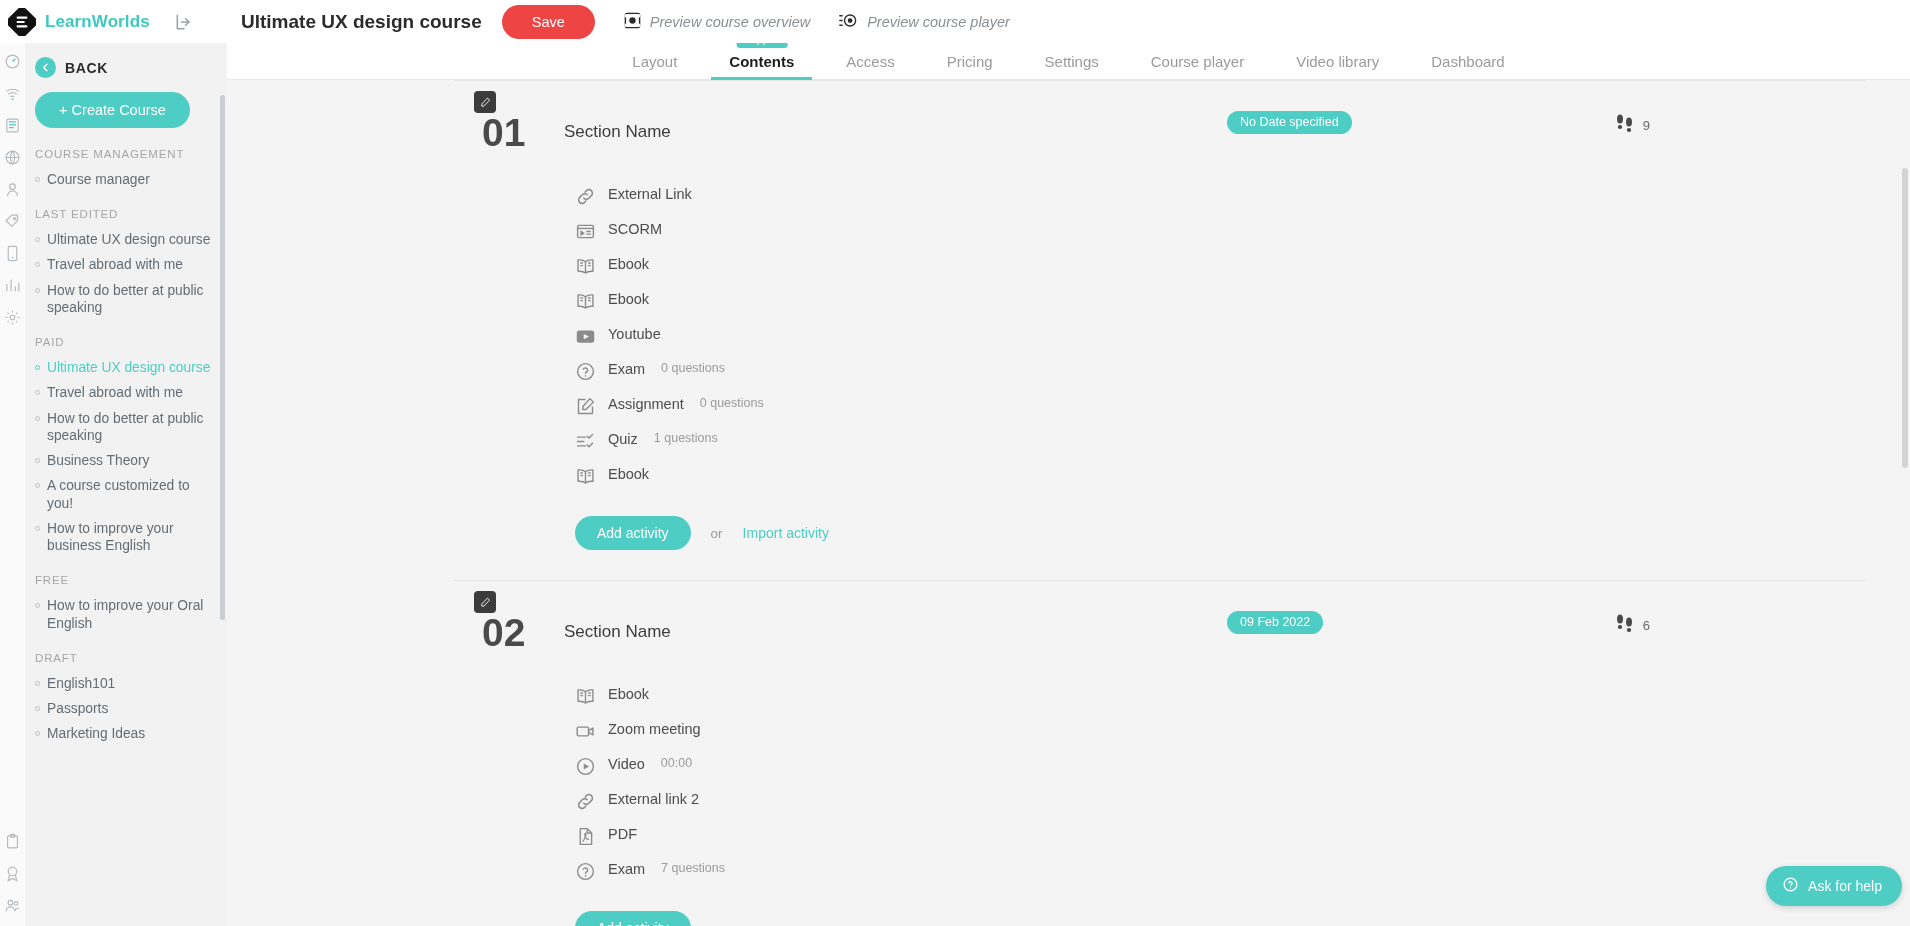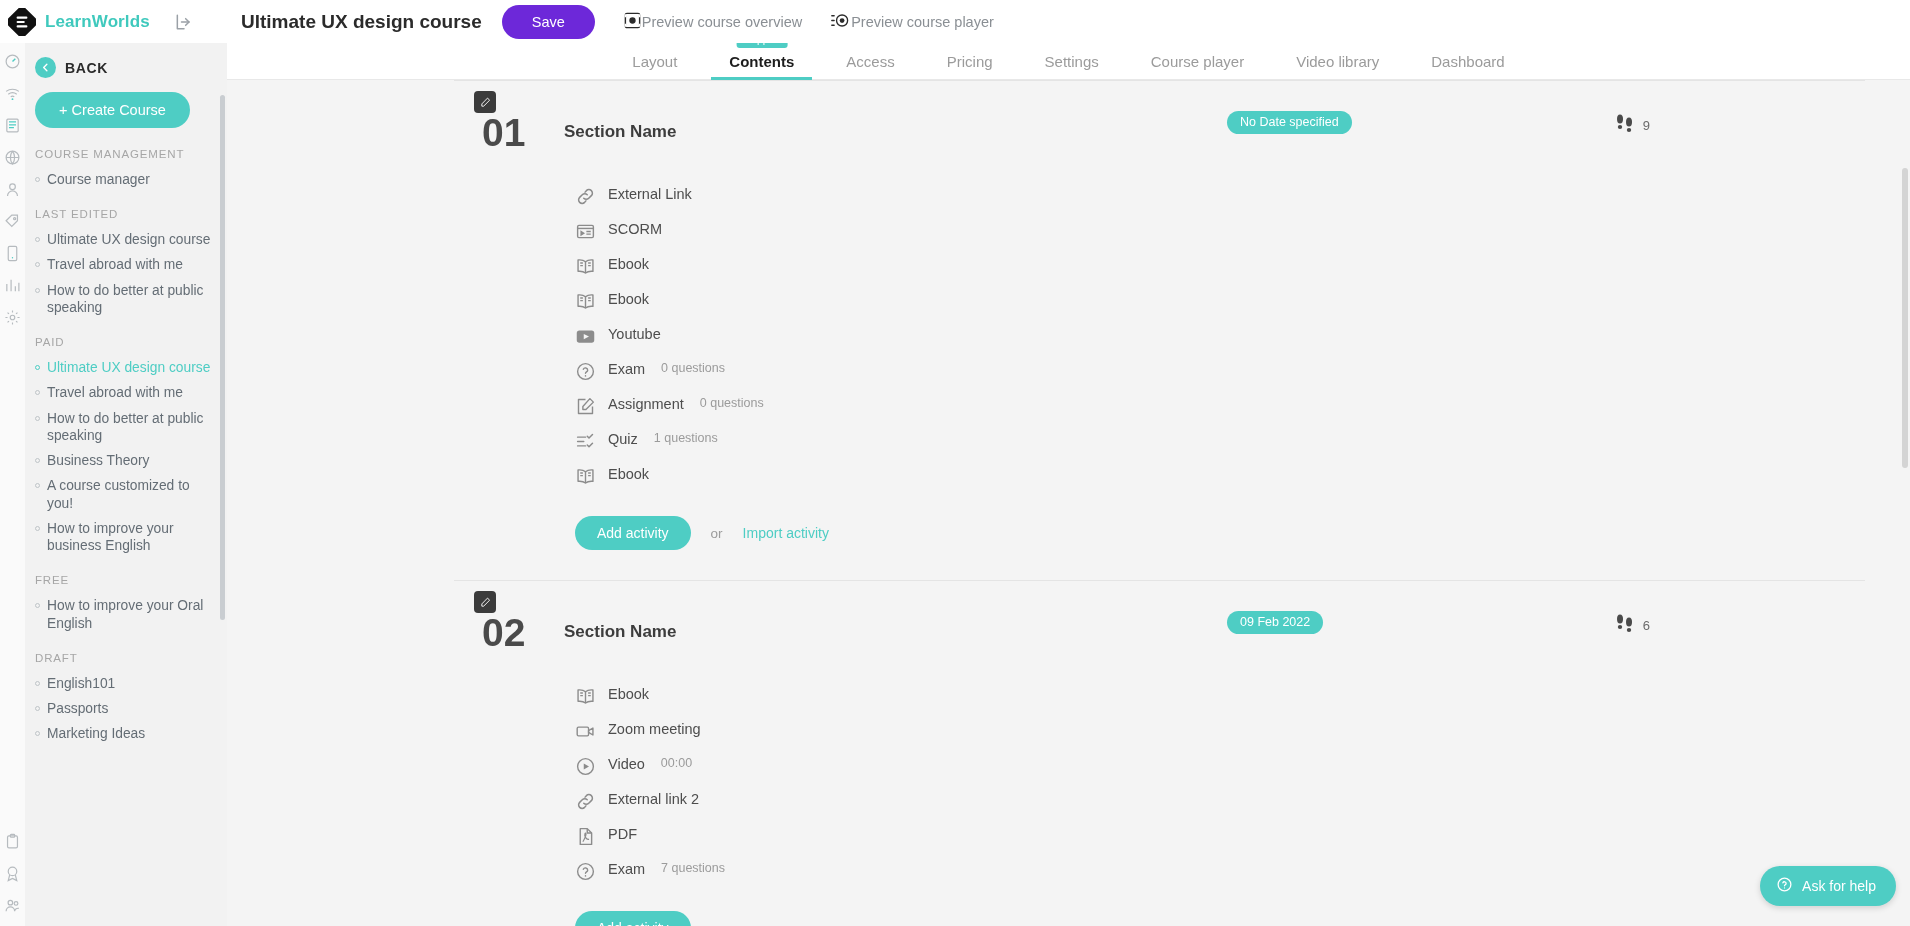--- a/index.html
+++ b/index.html
@@ -27,27 +27,27 @@
   
   .topbar {
     position: absolute; top: 0; left: 227px; right: 0; height: 43px;
     background: #ffffff; display: flex; align-items: center; z-index: 25;
   }
   .course-title {
     font-size: 19px; font-weight: 700; color: #2b2b2b; margin-left: 14px;
     white-space: nowrap;
   }
   .save-btn {
-    margin-left: 20px; background: #6d28d9; color: #fff; border: none;
+    margin-left: 20px; background: #ef4444; color: #fff; border: none;
     border-radius: 20px; padding: 9px 30px; font-size: 14.5px;
     font-family: "Liberation Sans", sans-serif; cursor: pointer;
   }
   .preview-link {
-    display: flex; align-items: center; margin-left: 28px;
-    color: #8a8f94; font-size: 14.5px; cursor: pointer; white-space: nowrap;
+    display: flex; align-items: center; gap: 8px; margin-left: 28px;
+    color: #8a8f94; font-size: 14.5px; cursor: pointer; white-space: nowrap; font-style: italic;
   }
   .preview-link svg { flex: 0 0 auto; }
 
   
   .tabsbar {
     position: absolute; top: 43px; left: 227px; right: 0; height: 37px;
     background: #fff; border-bottom: 1px solid #e8e8e8;
     display: flex; align-items: flex-end; justify-content: center;
     z-index: 20;
   }
@@ -134,21 +134,21 @@
   .edit-pencil {
     position: absolute; top: 10px; left: 247px; width: 22px; height: 22px;
     background: #3b3b3b; border-radius: 4px;
     display: flex; align-items: center; justify-content: center; cursor: pointer;
   }
   .edit-pencil svg { width: 11px; height: 11px; color: #fff; }
   .section-num {
     font-size: 39px; font-weight: 700; color: #4a4a4a; margin-left: 255px;
     line-height: 1; min-width: 72px;
   }
-  .section-name { font-size: 17px; color: #3d3d3d; margin-left: 10px; font-weight: bold; }
+  .section-name { font-size: 17px; color: #3d3d3d; margin-left: 10px; }
   .date-badge {
     position: absolute; left: 1000px; top: 30px;
     background: #4ecdc4; color: #fff; font-size: 12.5px;
     padding: 4px 13px 5px; border-radius: 12px; white-space: nowrap; cursor: pointer;
   }
   .learners {
     position: absolute; right: 260px; top: 30px;
     display: flex; align-items: center; gap: 6px;
   }
   .learners svg { width: 24px; height: 24px; color: #4a4a4a; }
@@ -170,21 +170,21 @@
   .add-btn {
     background: #4ecdc4; color: #fff; border: none; border-radius: 18px;
     padding: 9px 22px; font-size: 14px; cursor: pointer;
     font-family: "Liberation Sans", sans-serif;
   }
   .or-text { font-size: 13.5px; color: #9b9b9b; }
   .import-link { font-size: 14px; color: #4ecdc4; cursor: pointer; }
 
   
   .help-btn {
-    position: absolute; right: 14px; bottom: 20px;
+    position: absolute; right: 8px; bottom: 20px;
     background: #4ecdc4; color: #fff; border-radius: 20px;
     padding: 10px 20px 10px 16px; display: flex; align-items: center; gap: 9px;
     font-size: 14px; cursor: pointer; z-index: 40;
     box-shadow: 0 2px 6px rgba(0,0,0,.15);
   }
   .help-btn svg { width: 17px; height: 17px; color: #fff; }
 
   
   .main-scroll {
     position: absolute; right: 2px; top: 88px; width: 6px; height: 300px;

